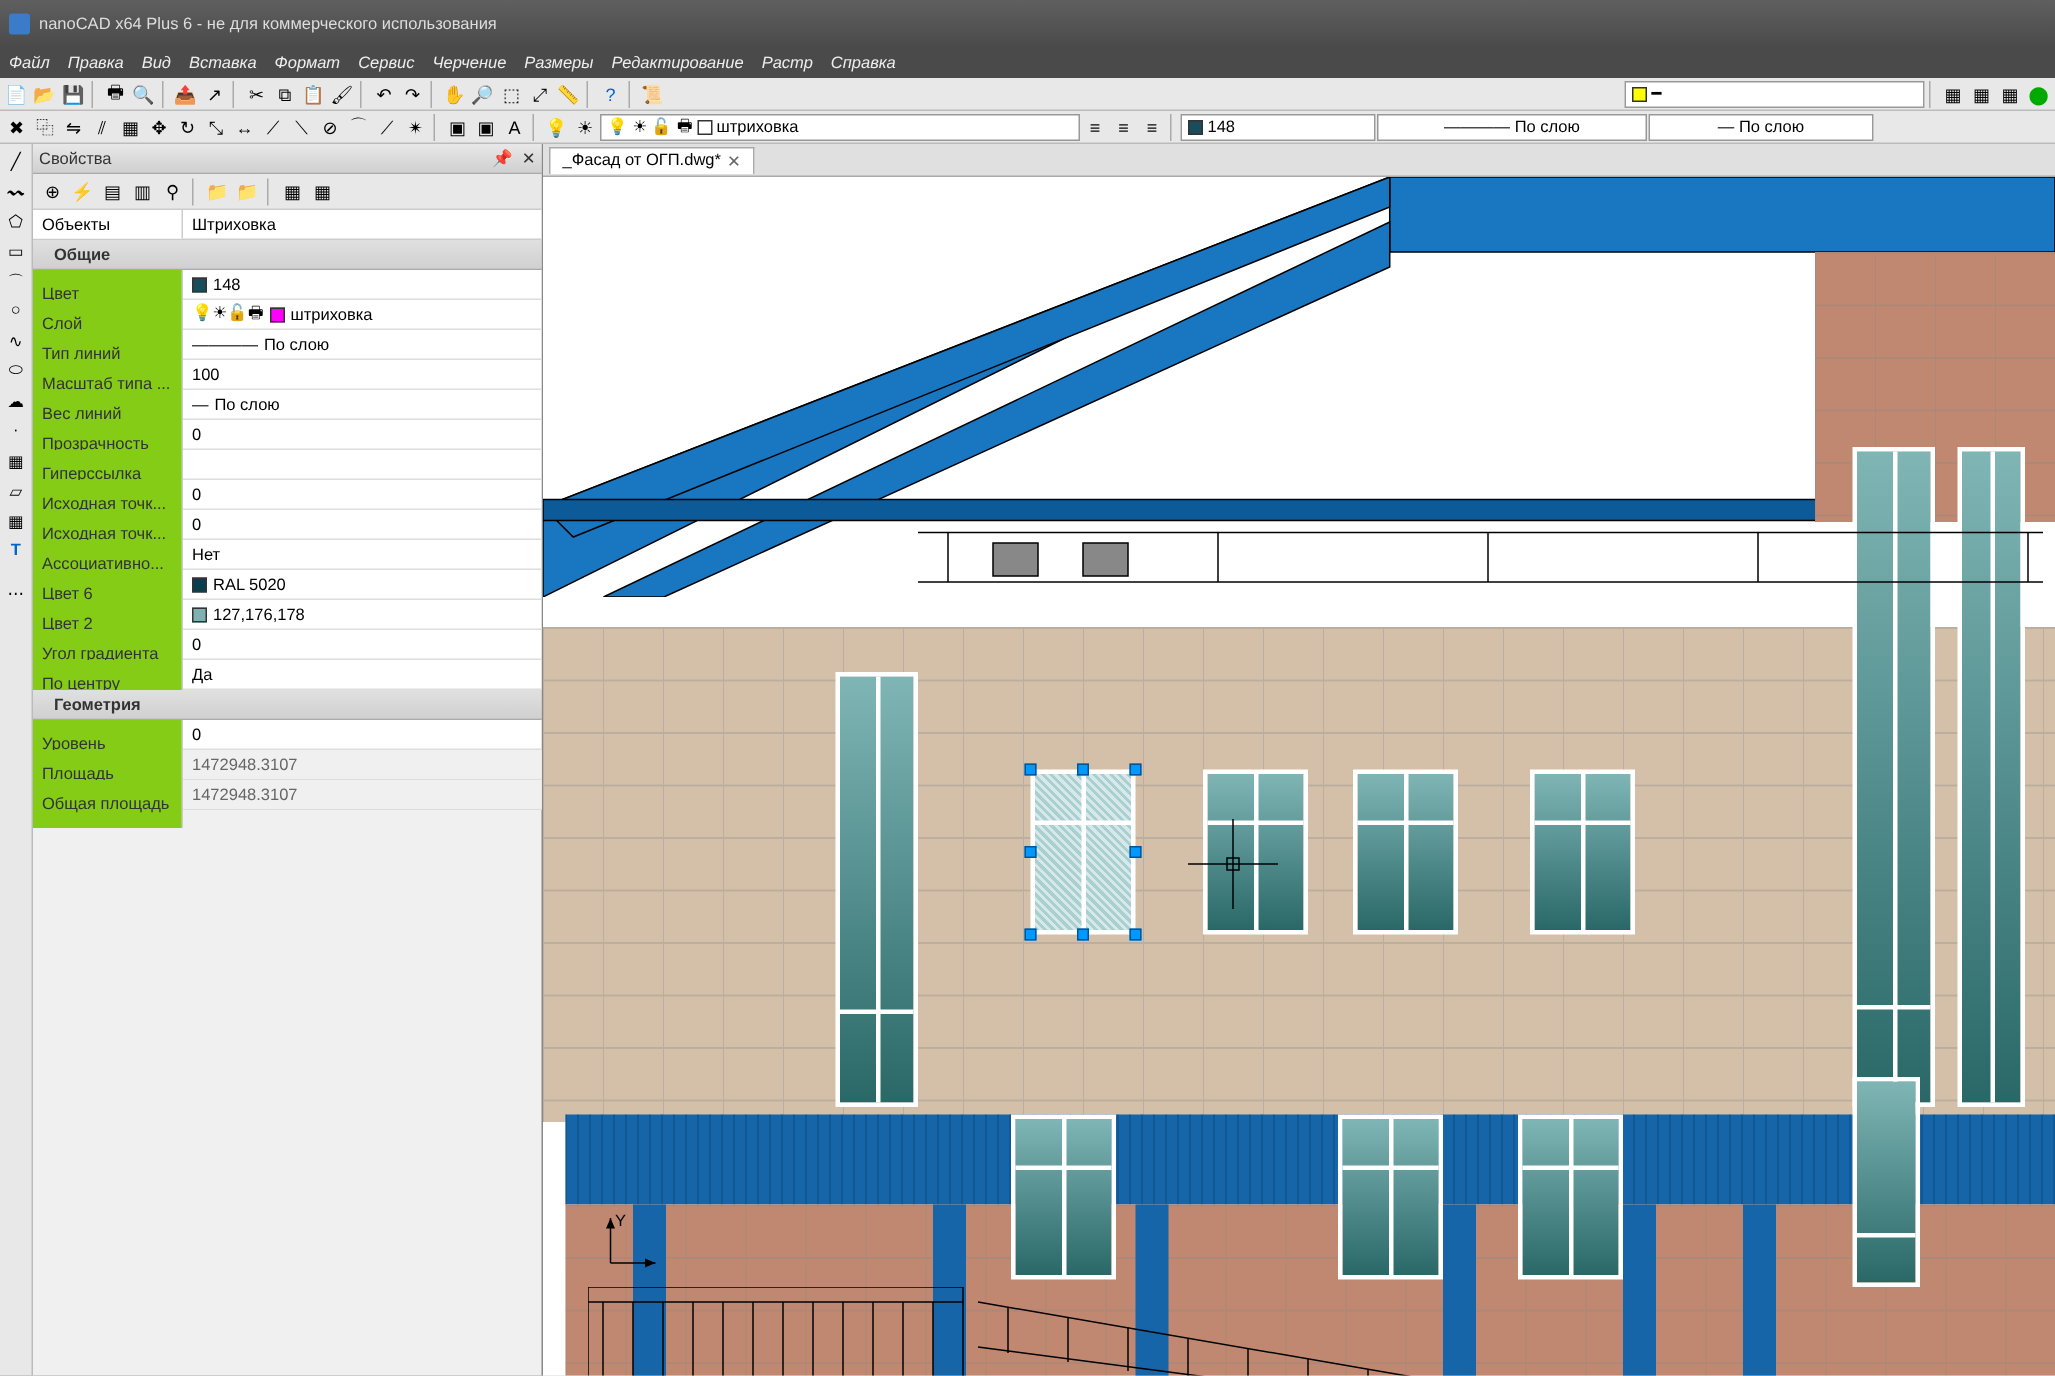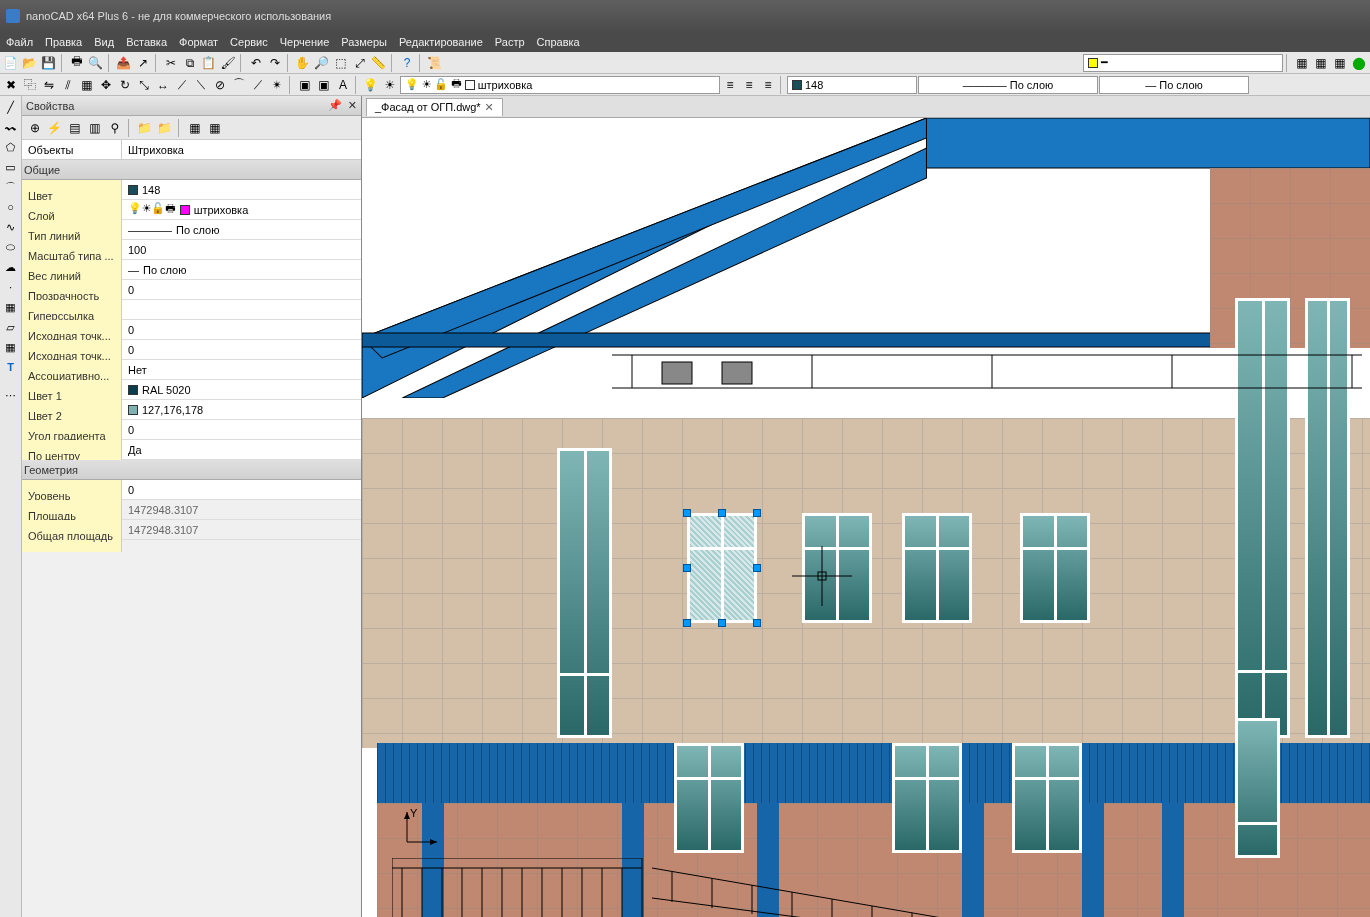--- a/index.html
+++ b/index.html
@@ -2,42 +2,42 @@
 <html><head>
 <meta charset="utf-8">
 <style>
 * { box-sizing: border-box; margin: 0; padding: 0; font-family: Tahoma, Arial, sans-serif; font-size: 11px; }
 body { background: #5a5a5a; width: 1370px; height: 917px; overflow: hidden; position: relative; }
 
 .titlebar { background: linear-gradient(#5f5f5f,#4a4a4a); height: 22px; display: flex; align-items: center; padding: 16px 6px; color: #ddd; }
 .titlebar .logo { width: 14px; height: 14px; background: #3a7cc8; margin-right: 6px; border-radius: 2px; }
 
 .menubar { background: #4a4a4a; height: 20px; display: flex; align-items: center; padding: 0 6px; gap: 12px; color: #eee; }
-.menubar span { cursor: default; }
+.menubar span { cursor: default; font-style: italic; }
 
 .toolbar-row { background: #e8e8e8; height: 22px; display: flex; align-items: center; border-bottom: 1px solid #bbb; padding: 0 2px; gap: 1px; }
 .tb-btn { width: 18px; height: 18px; display: flex; align-items: center; justify-content: center; border: 1px solid transparent; cursor: pointer; font-size: 12px; }
 .tb-sep { width: 4px; height: 18px; border-left: 1px solid #aaa; margin: 0 2px; }
 
 .main-area { display: flex; height: calc(917px - 22px - 20px - 22px - 22px); }
 .left-toolbar { width: 22px; background: #e8e8e8; border-right: 1px solid #bbb; display: flex; flex-direction: column; align-items: center; padding-top: 2px; gap: 2px; }
 .lt-btn { width: 18px; height: 18px; display: flex; align-items: center; justify-content: center; cursor: pointer; font-size: 11px; }
 
 .props-panel { width: 340px; background: #f0f0f0; border-right: 1px solid #888; display: flex; flex-direction: column; }
 .props-title { background: linear-gradient(#e8e8e8,#d0d0d0); height: 20px; display: flex; align-items: center; padding: 0 4px; font-size: 11px; color: #333; border-bottom: 1px solid #aaa; }
 .props-title .spacer { flex: 1; }
 .props-toolbar { height: 24px; background: #e8e8e8; display: flex; align-items: center; padding: 0 4px; gap: 2px; border-bottom: 1px solid #ccc; }
 
 .obj-row { display: flex; border-bottom: 1px solid #ccc; background: #fff; height: 20px; }
 .obj-row .lbl { width: 100px; padding: 0 6px; display: flex; align-items: center; border-right: 1px solid #ccc; background: #fff; }
 .obj-row .val { flex: 1; padding: 0 6px; display: flex; align-items: center; }
 
-.group-header { background: linear-gradient(#e0e0e0,#d0d0d0); height: 20px; display: flex; align-items: center; padding: 0 2px; font-weight: normal; color: #333; border-bottom: 1px solid #aaa; }
+.group-header { background: linear-gradient(#e0e0e0,#d0d0d0); height: 20px; display: flex; align-items: center; padding: 0 14px; font-weight: bold; color: #333; border-bottom: 1px solid #aaa; }
 .prop-row { display: flex; height: 20px; border-bottom: 1px solid #ddd; background: #fff; }
-.prop-row .lbl { width: 100px; padding: 16px 6px; display: flex; align-items: center; border-right: 1px solid #ccc; background: #fef9c3; color: #333; }
+.prop-row .lbl { width: 100px; padding: 16px 6px; display: flex; align-items: center; border-right: 1px solid #ccc; background: #84cc16; color: #333; }
 .prop-row .val { flex: 1; padding: 0 6px; display: flex; align-items: center; gap: 4px; }
 .prop-row.readonly .val { background: #f0f0f0; color: #666; }
 .swatch { width: 10px; height: 10px; display: inline-block; border: 1px solid #333; }
 
 .canvas-area { flex: 1; display: flex; flex-direction: column; }
 .layer-combo { height: 18px; border: 1px solid #999; background: #fff; display: flex; align-items: center; padding: 0 4px; gap: 3px; font-size: 11px; }
 .tab-bar { height: 22px; background: #e0e0e0; display: flex; align-items: center; border-bottom: 1px solid #aaa; padding-left: 4px; }
 .doc-tab { background: #fff; border: 1px solid #aaa; border-bottom: none; padding: 2px 8px; display: flex; align-items: center; gap: 4px; font-size: 11px; }
 .doc-tab .close { cursor: pointer; color: #666; }
 
@@ -267,21 +267,21 @@
       </div>
     <div class="prop-row">
         <div class="lbl">Исходная точк...</div>
       <div class="val">0</div>
       </div>
     <div class="prop-row">
         <div class="lbl">Ассоциативно...</div>
       <div class="val">Нет</div>
       </div>
     <div class="prop-row">
-        <div class="lbl">Цвет 1</div>
+        <div class="lbl">Цвет 6</div>
       <div class="val">
           <span class="swatch" style="background:#0a3d4d"></span>
           <span>RAL 5020</span>
         </div>
       </div>
     <div class="prop-row">
         <div class="lbl">Цвет 2</div>
       <div class="val">
           <span class="swatch" style="background:#7fb0b2"></span>
           <span>127,176,178</span>

